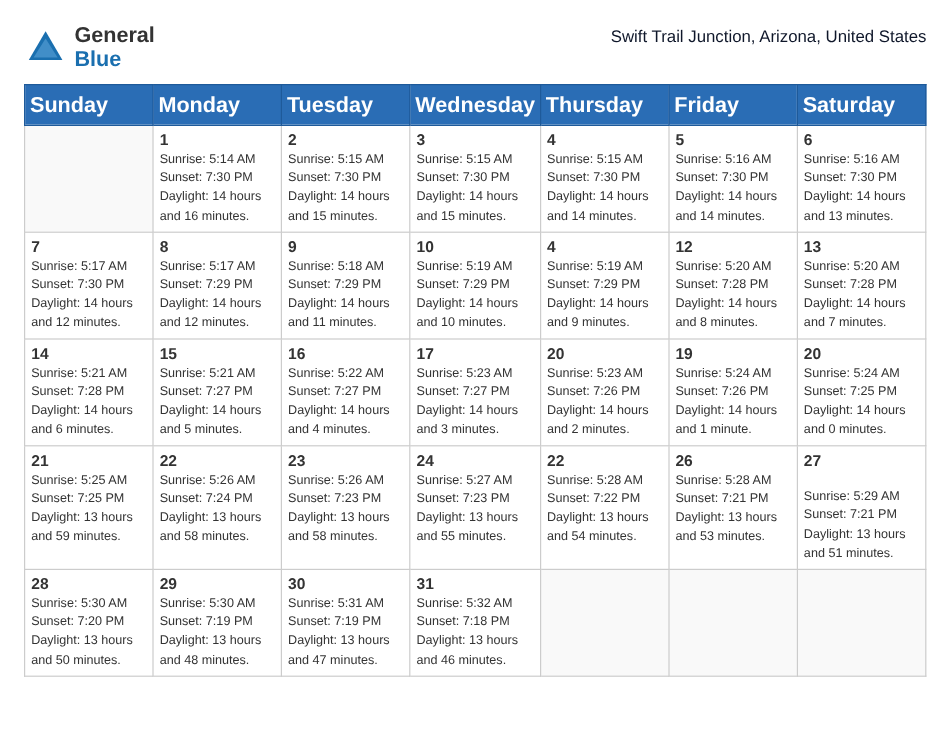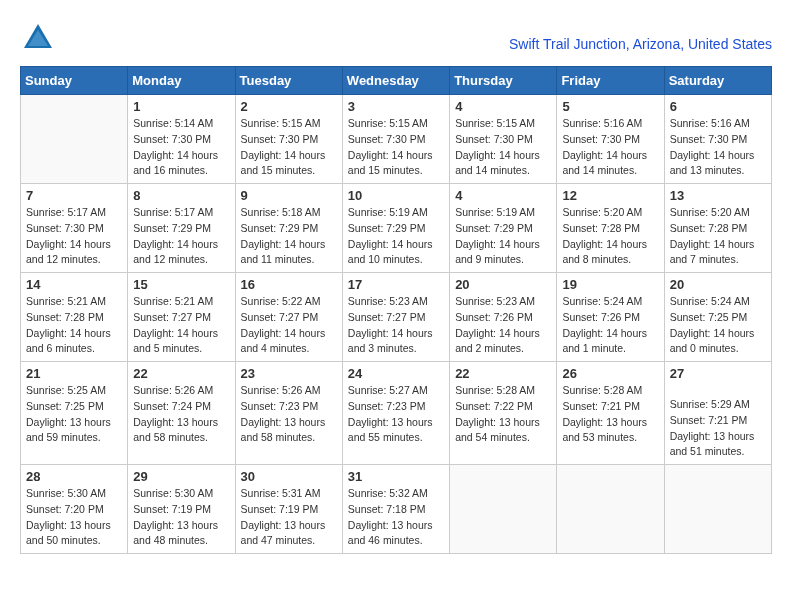--- a/index.html
+++ b/index.html
@@ -35,33 +35,33 @@
     .title-area {
       text-align: right;
     }
     .month-title {
       font-size: 38px;
       font-weight: bold;
       color: #222;
     }
     .location {
       font-size: 14px;
-      color: #1d4ed8;
-      margin-top: 16px;
+      color: #0f172a;
+      margin-top: 2px;
     }
     .calendar {
       width: 100%;
       border-collapse: collapse;
       border: 1px solid #ccc;
     }
     .calendar th {
       background-color: #2a6db5;
       color: #fff;
       padding: 6px 4px;
-      font-size: 13px;
+      font-size: 18px;
       text-align: left;
       border: 1px solid #1e5a9a;
     }
     .calendar td {
       vertical-align: top;
       border: 1px solid #ccc;
       padding: 4px 5px;
       width: 107px;
       min-height: 80px;
       font-size: 10.5px;
@@ -85,20 +85,24 @@
   </style>
 </head>
 <body>
 
 <div class="header">
   <div class="logo">
     <svg class="logo-icon" viewBox="0 0 36 36" xmlns="http://www.w3.org/2000/svg">
       <polygon points="18,4 32,28 4,28" fill="#1a6faf"></polygon>
       <polygon points="18,10 28,26 8,26" fill="#5ba3d9" opacity="0.6"></polygon>
     </svg>
+    <div class="logo-text">
+      <span class="general">General</span><br>
+      <span class="blue">Blue</span>
+    </div>
   </div>
   <div class="title-area">
     <div class="location">Swift Trail Junction, Arizona, United States</div>
   </div>
 </div>
 
 <table class="calendar">
   <thead>
     <tr>
     <th>Sunday</th>

